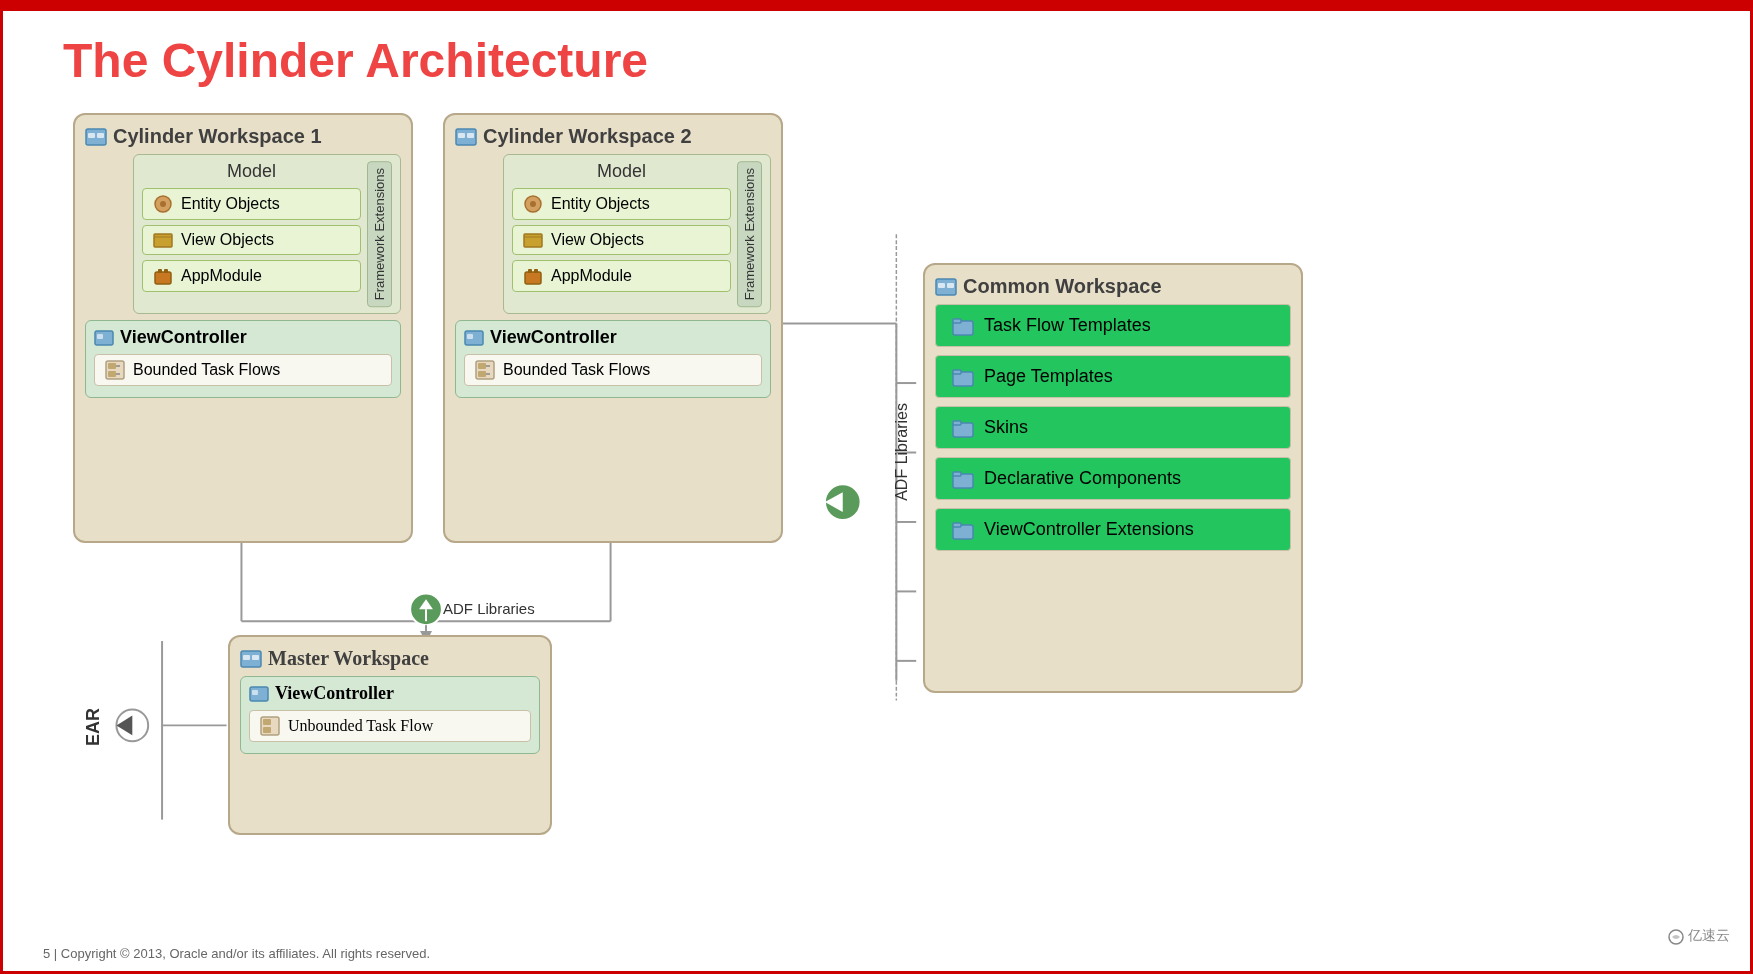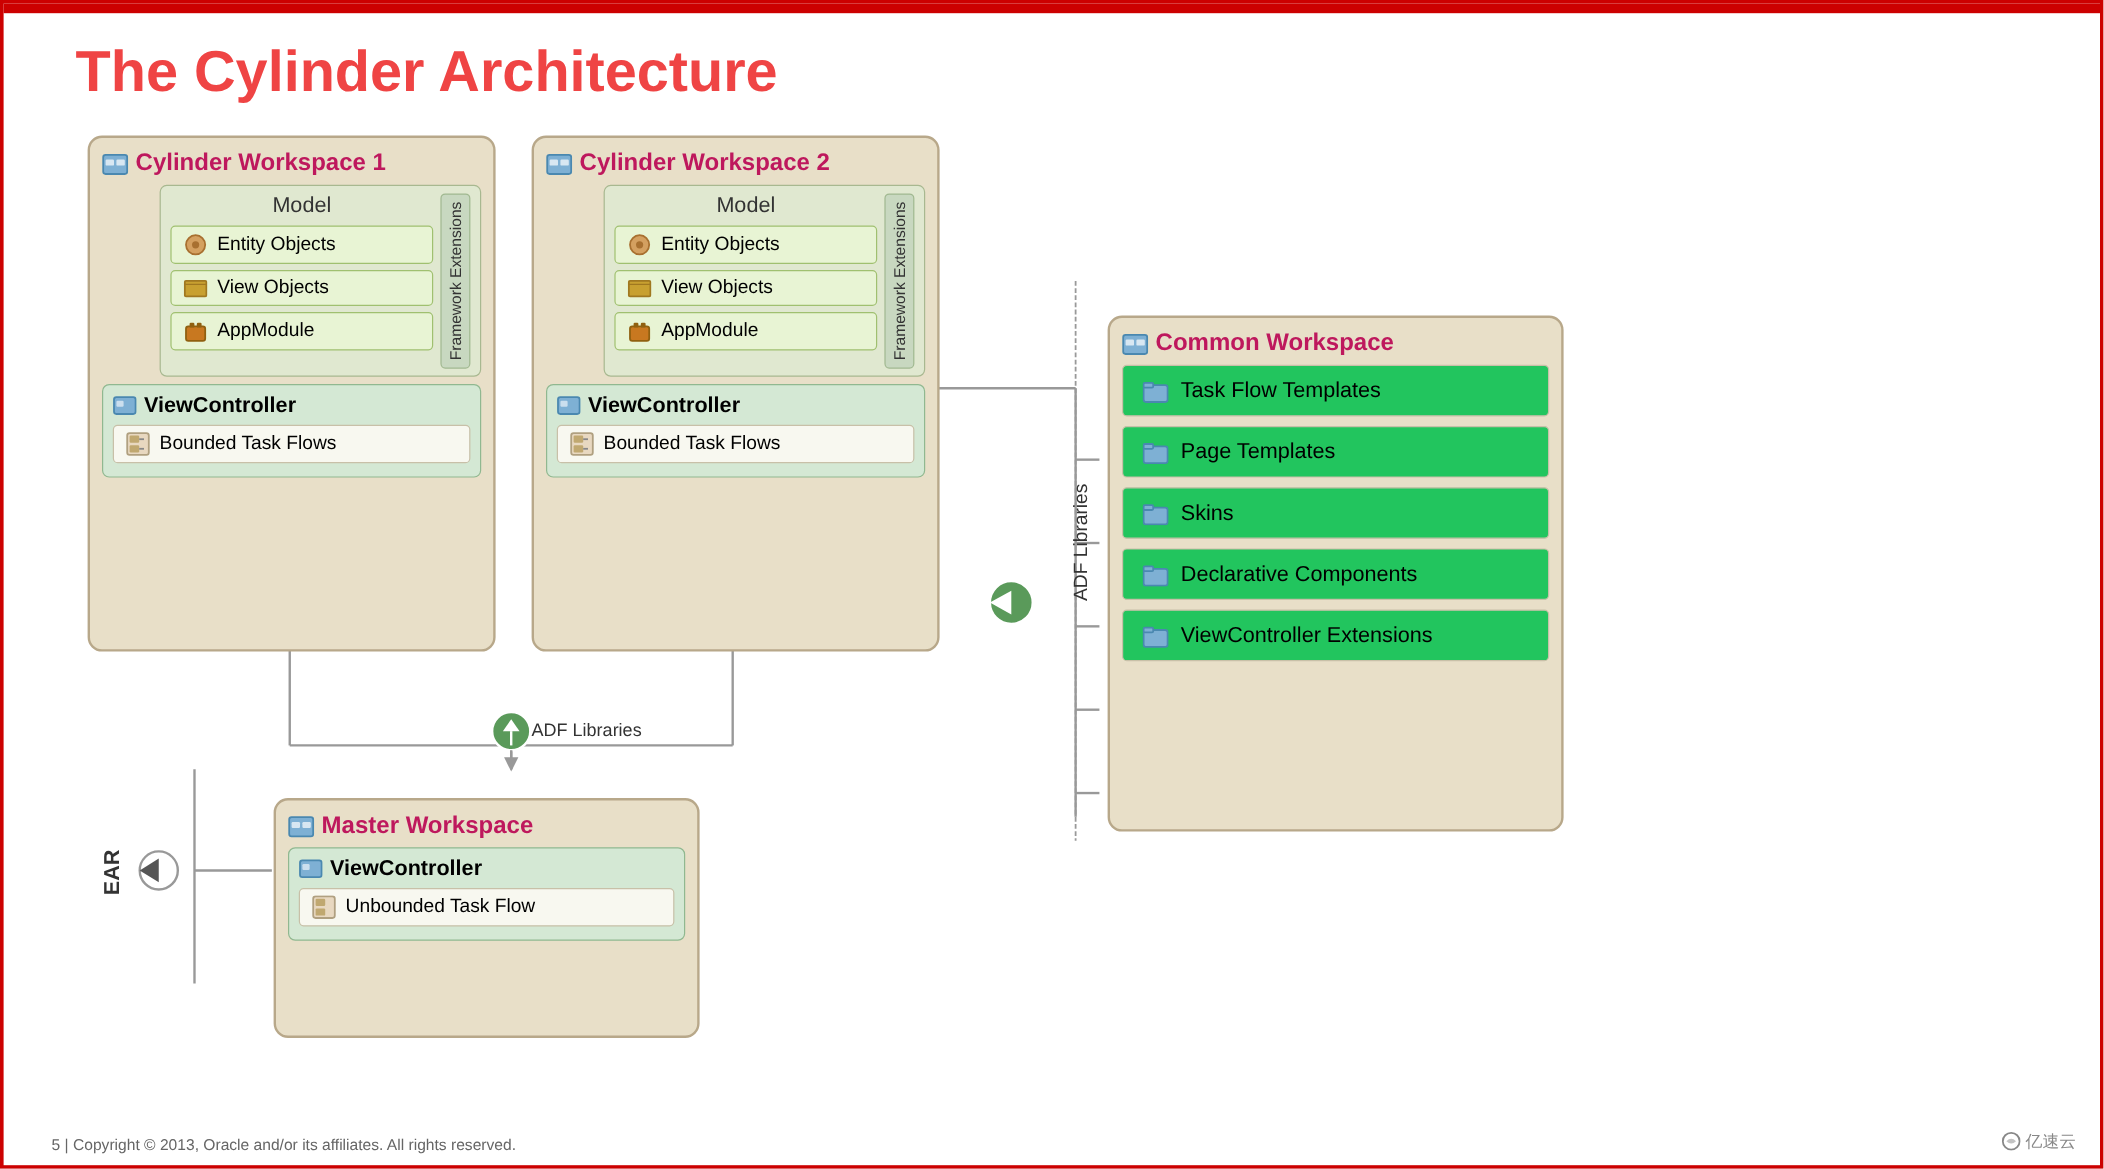--- a/index.html
+++ b/index.html
@@ -57,21 +57,21 @@
     .workspace-title-row {
       display: flex;
       align-items: center;
       gap: 6px;
       margin-bottom: 6px;
     }
 
     .workspace-title {
       font-size: 20px;
       font-weight: bold;
-      color: #be185d;
+      color: #404040;
     }
 
     .section-label {
       text-align: center;
       font-size: 18px;
       font-weight: normal;
       color: #333;
       margin-bottom: 6px;
     }
 
@@ -155,23 +155,24 @@
     .ws2 {
       left: 400px;
       top: 10px;
       width: 340px;
       height: 430px;
     }
 
     
     .ws-master {
       left: 185px;
-      top: 562px;
-      width: 355px;
+      top: 532px;
+      width: 324px;
       height: 200px;
+      font-family: Liberation Serif, serif;
     }
 
     
     .ws-common {
       left: 880px;
       top: 160px;
       width: 380px;
       height: 430px;
     }
 
@@ -202,26 +203,26 @@
       position: absolute;
       bottom: 10px;
       left: 40px;
       font-size: 13px;
       color: #666;
     }
 
     
     .watermark {
       position: absolute;
-      bottom: 10px;
+      bottom: 26px;
       right: 20px;
       font-size: 14px;
       color: #888;
       display: flex;
-      align-items: flex-start;
+      align-items: flex-end;
       gap: 4px;
     }
   </style>
 </head>
 <body>
 
 <div class="slide-container">
 
   <h1 class="main-title">The Cylinder Architecture</h1>
 

